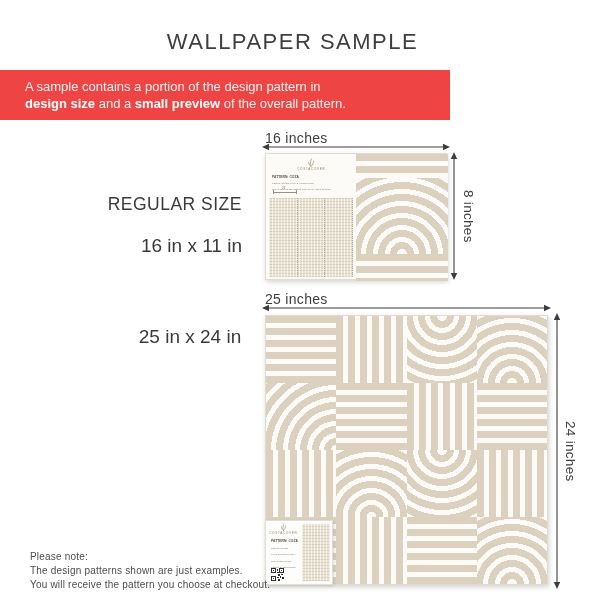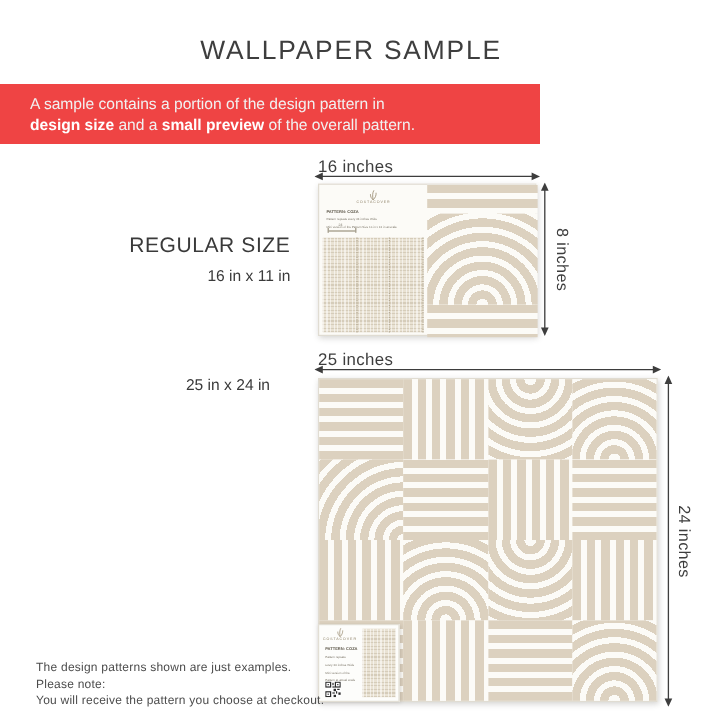--- a/index.html
+++ b/index.html
@@ -22,21 +22,21 @@
   .banner{
     left:0;top:70px;width:450px;height:50px;background:#ef4444;
     color:#f1f1f1;font-size:13px;line-height:17px;
     padding:8px 0 0 25px;box-sizing:border-box;font-weight:400;
   }
   .banner b{font-weight:700;color:#ffffff;}
 
   
   .size-label{color:#3a3a3a;}
   .size-label .name{font-size:17.5px;letter-spacing:0.5px;margin-top:44px;}
-  .size-label .dims{font-size:13px;margin-top:7px;}
+  .size-label .dims{font-size:19px;margin-top:20px;}
   .regular-label{right:358px;top:150px;text-align:right;}
   .large-label{left:110px;top:306px;width:160px;text-align:center;}
 
   
   .dim-text{color:var(--ink);font-size:14px;letter-spacing:0.3px;}
   .dim-text-v{
     color:var(--ink);font-size:13.5px;letter-spacing:0.3px;
     writing-mode:vertical-rl;text-align:center;
     display:flex;align-items:center;justify-content:center;
   }
@@ -228,16 +228,16 @@
 </div>
 
 <svg class="abs arrow" style="left:552px;top:313px;" width="10" height="276">
   <line x1="5" y1="4" x2="5" y2="272" stroke="#3d3d3d" stroke-width="1.1"></line>
   <polygon points="5,0 1.8,7 8.2,7" fill="#3d3d3d"></polygon>
   <polygon points="5,276 1.8,269 8.2,269" fill="#3d3d3d"></polygon>
 </svg>
 <div class="abs dim-text-v" style="left:563px;top:315px;height:272px;">24 inches</div>
 
 <div class="abs footer-note">
+  <div>Please note:</div>
   <div>The design patterns shown are just examples.</div>
-  <div>Please note:</div>
   <div>You will receive the pattern you choose at checkout.</div>
 </div>
 
 </body></html>

